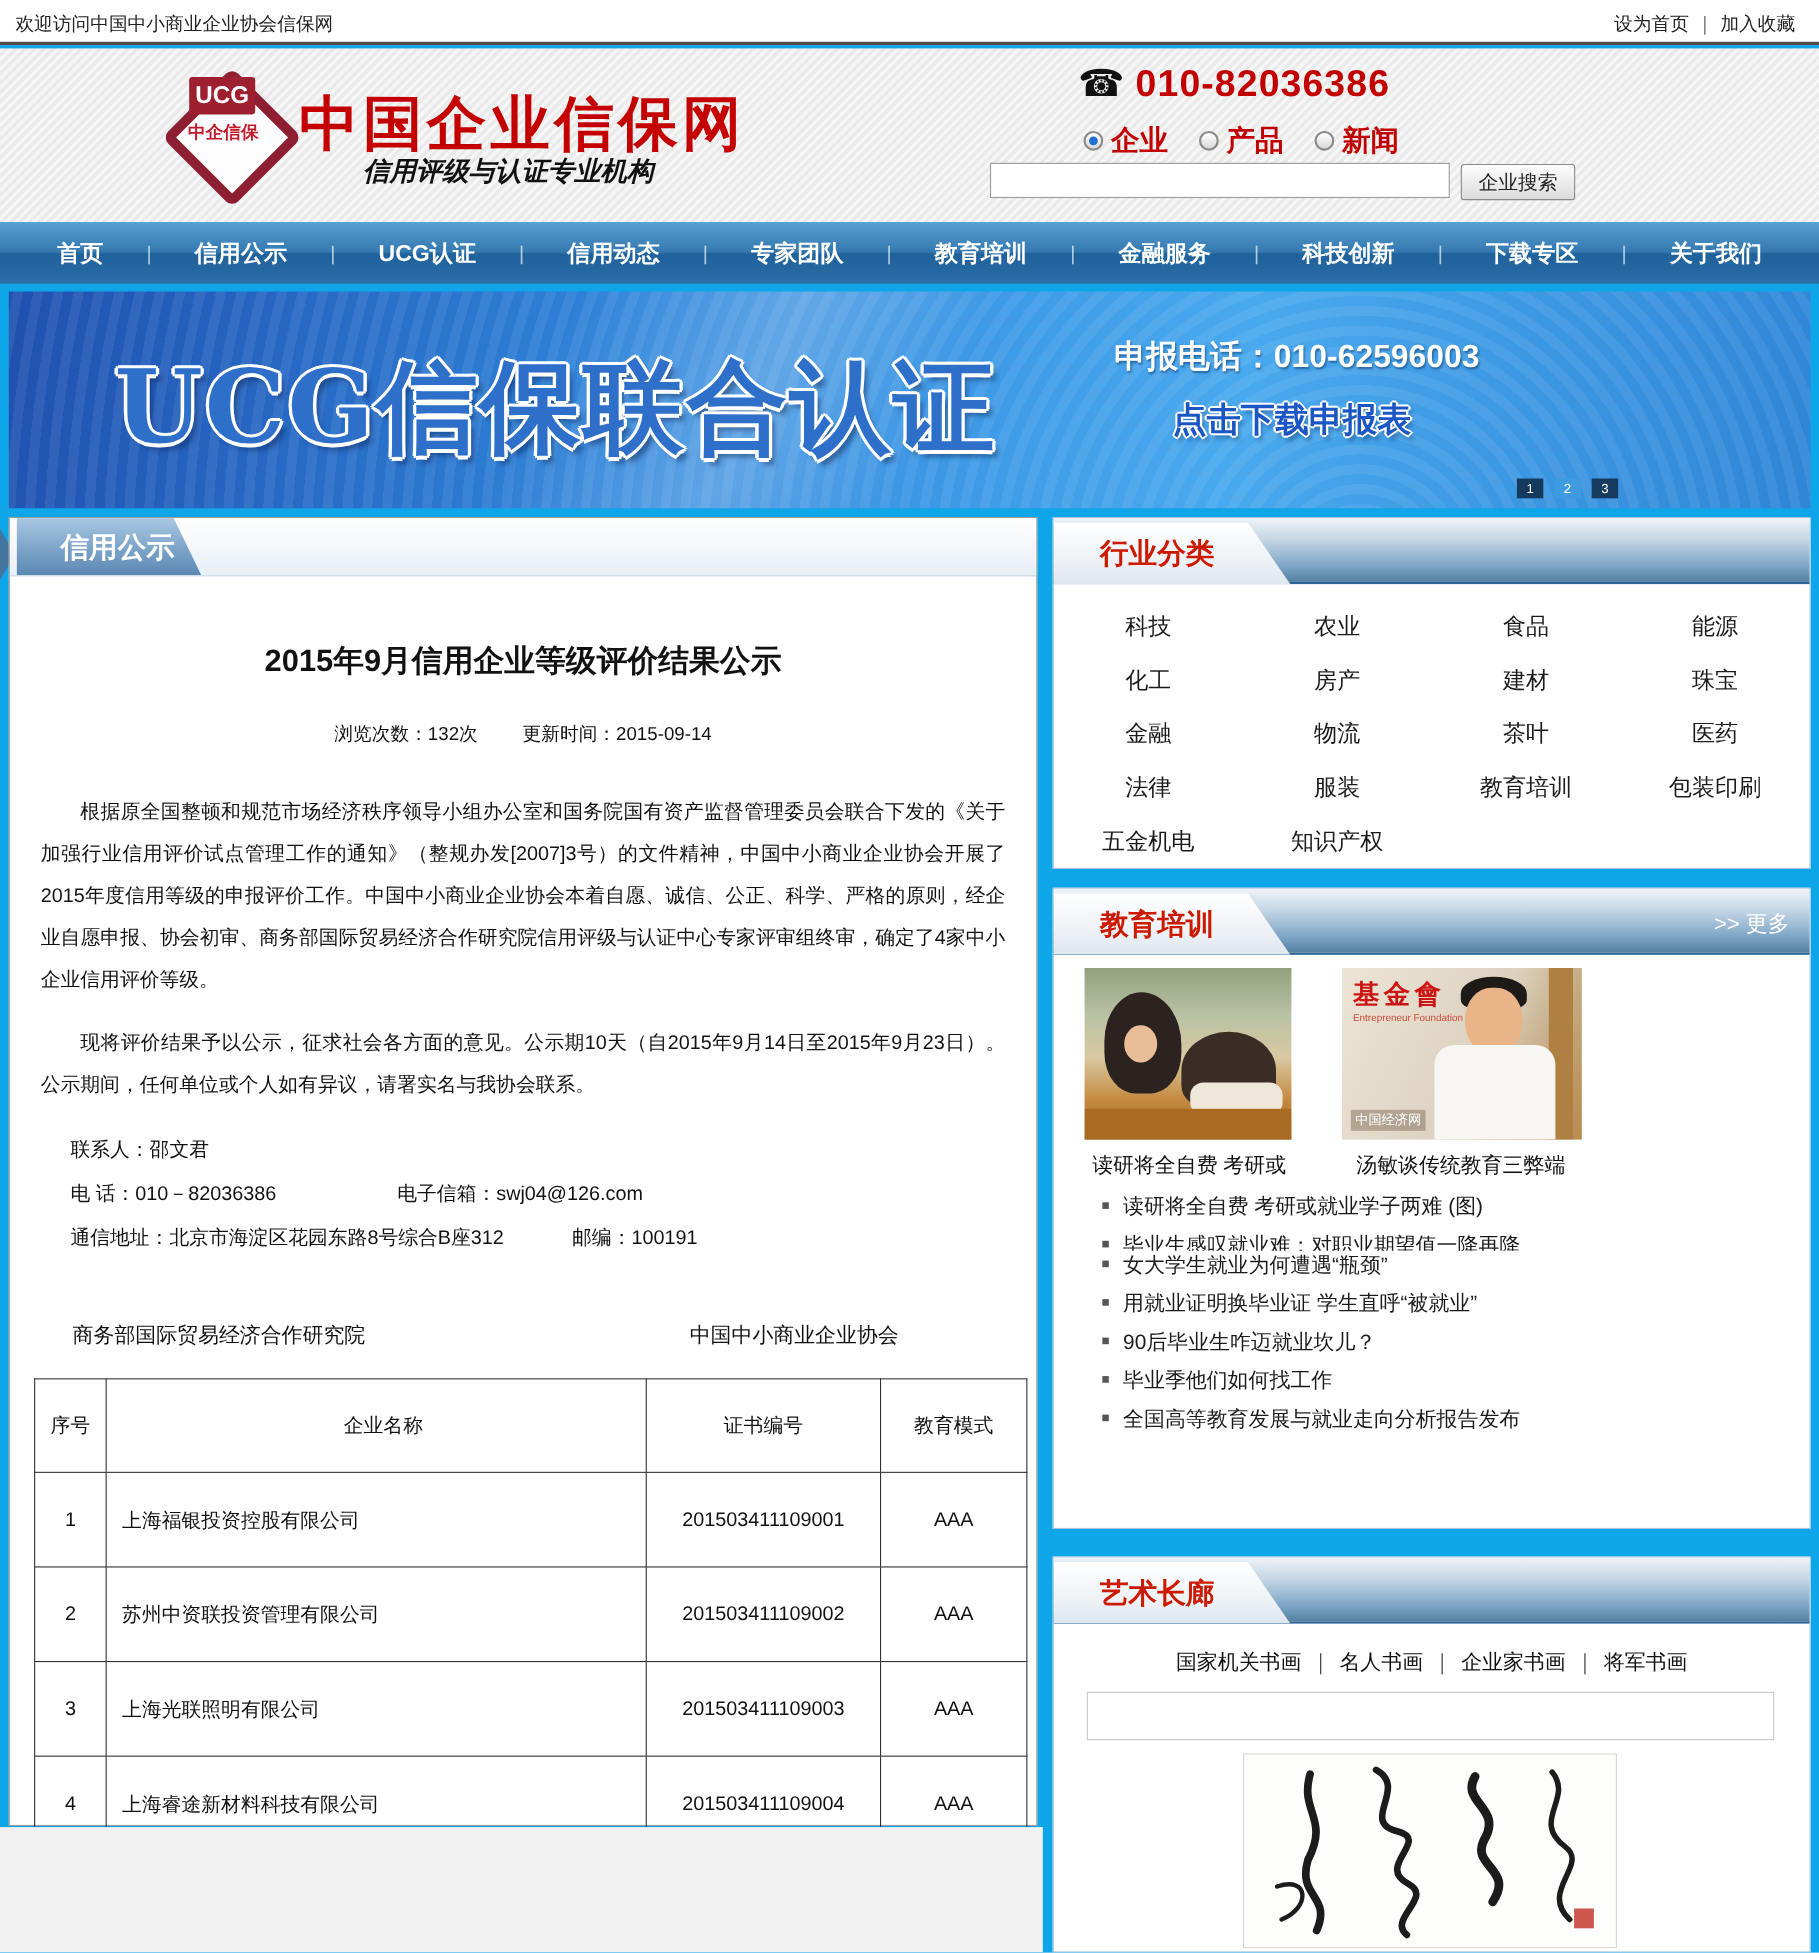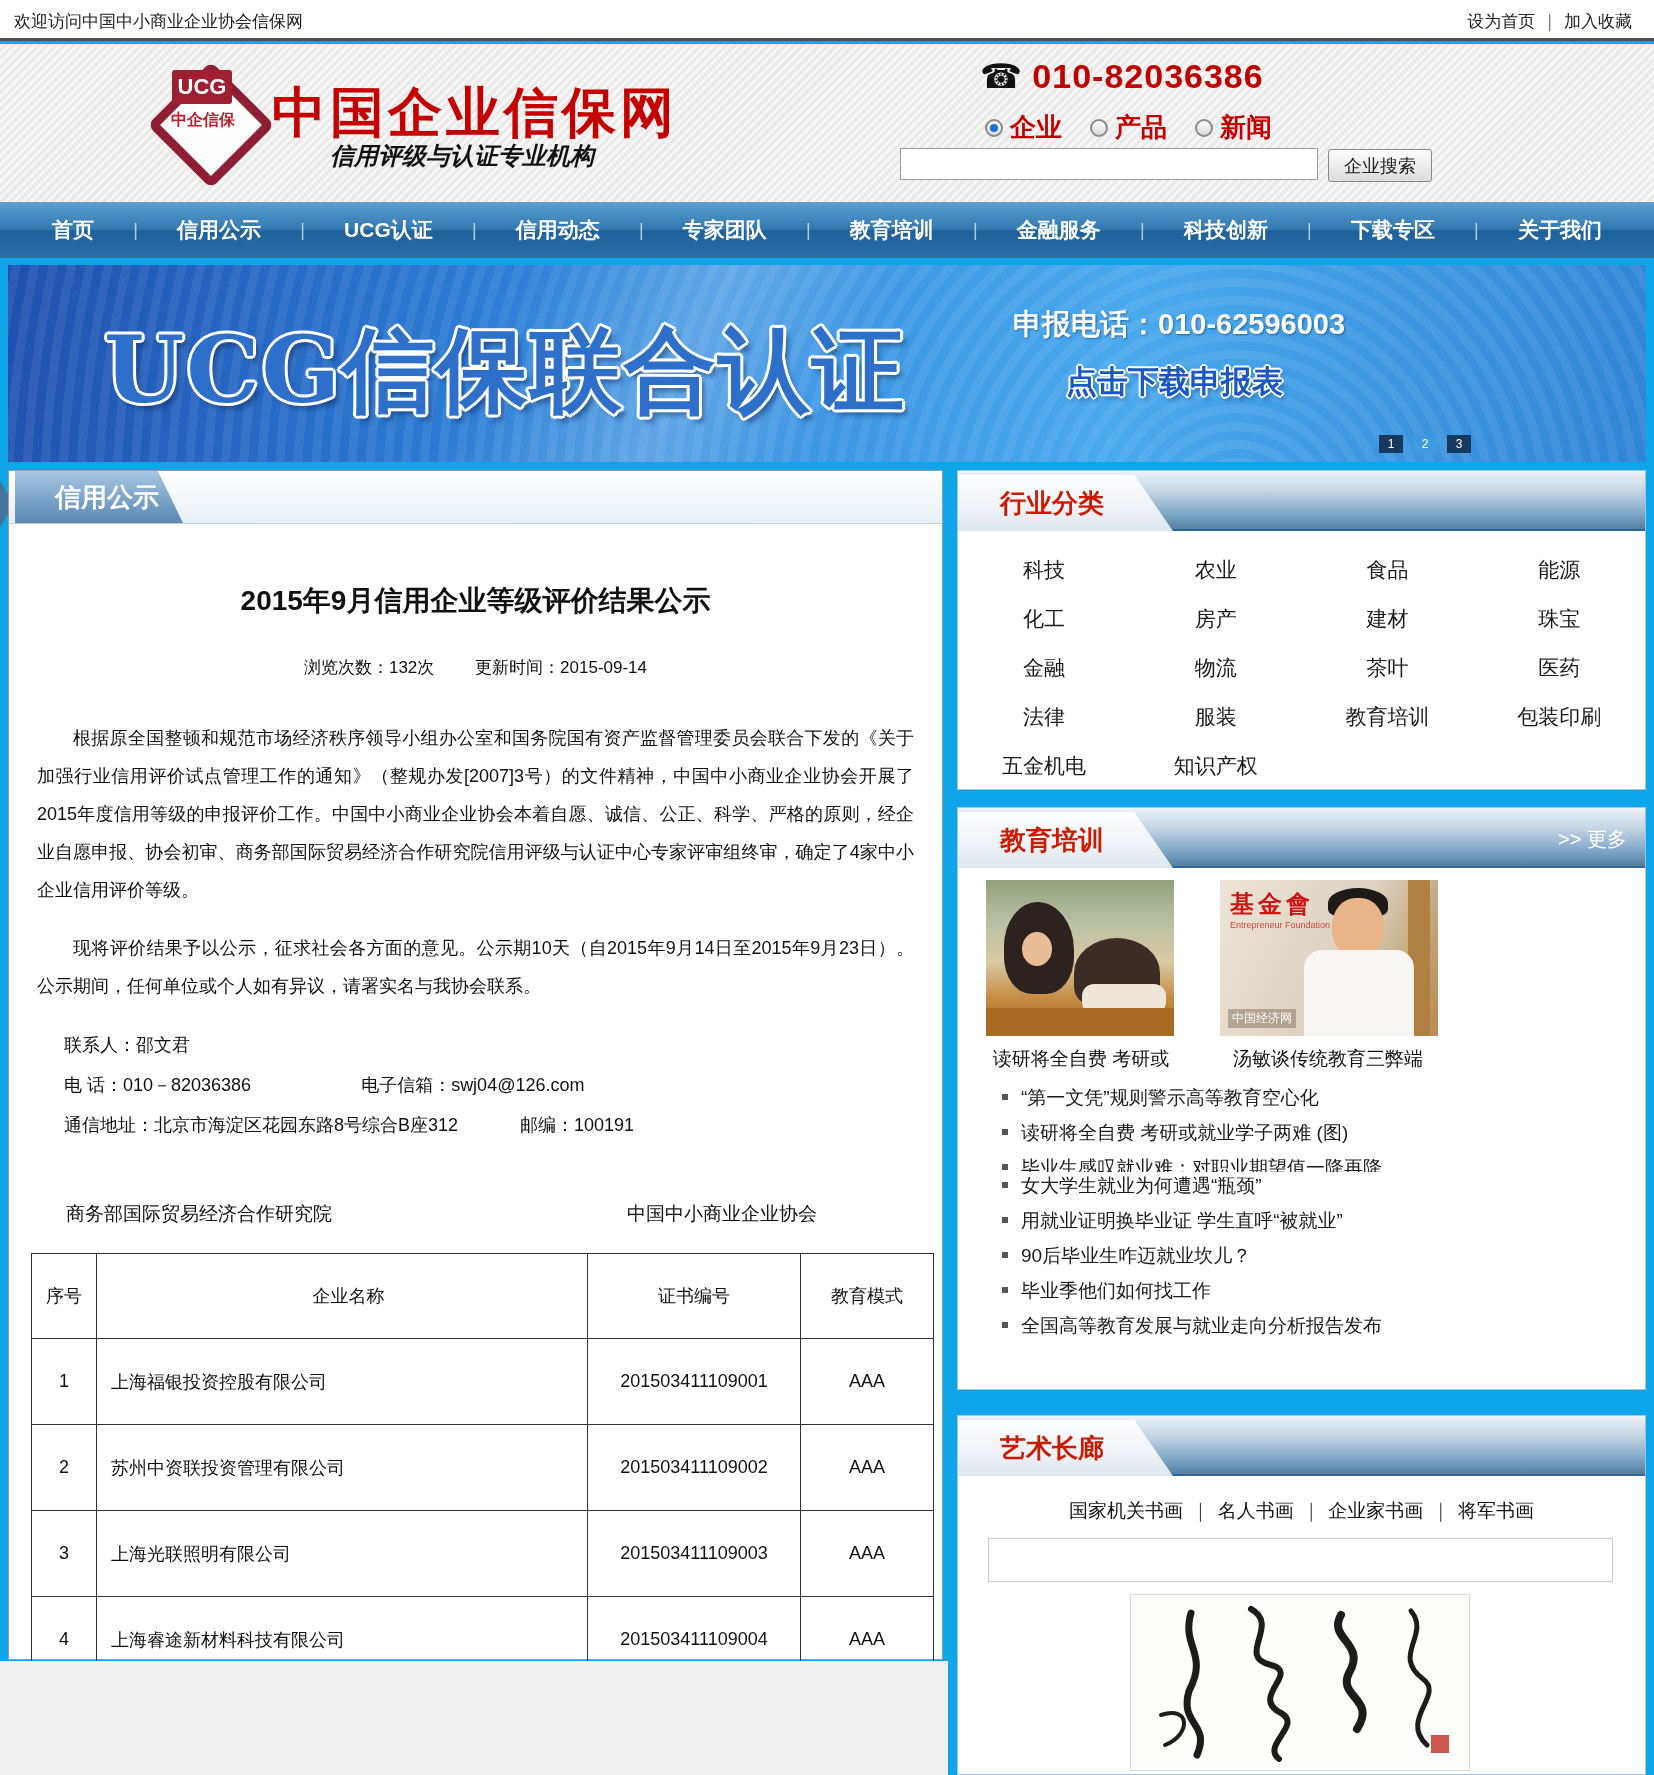--- a/index.html
+++ b/index.html
@@ -335,21 +335,20 @@
       <div class="hair"></div>
       <div class="head"></div>
       <div class="shirt"></div>
       <div class="fnd-title">基金會</div>
       <div class="fnd-sub">Entrepreneur Foundation</div>
       <div class="wmark">中国经济网</div>
     </div>
     <div class="photo-cap cap-left">读研将全自费 考研或</div>
     <div class="photo-cap cap-right">汤敏谈传统教育三弊端</div>
     <ul class="news-list" id="news-list">
-        <li class="news-item"><span class="bullet"></span><span>“第一文凭”规则警示高等教育空心化</span></li>
         <li class="news-item"><span class="bullet"></span><span>读研将全自费 考研或就业学子两难 (图)</span></li>
         <li class="news-item squeezed"><span class="bullet"></span><span>毕业生感叹就业难：对职业期望值一降再降</span></li>
         <li class="news-item"><span class="bullet"></span><span>女大学生就业为何遭遇“瓶颈”</span></li>
         <li class="news-item"><span class="bullet"></span><span>用就业证明换毕业证 学生直呼“被就业”</span></li>
         <li class="news-item"><span class="bullet"></span><span>90后毕业生咋迈就业坎儿？</span></li>
         <li class="news-item"><span class="bullet"></span><span>毕业季他们如何找工作</span></li>
         <li class="news-item"><span class="bullet"></span><span>全国高等教育发展与就业走向分析报告发布</span></li>
       </ul>
   </div>
 

